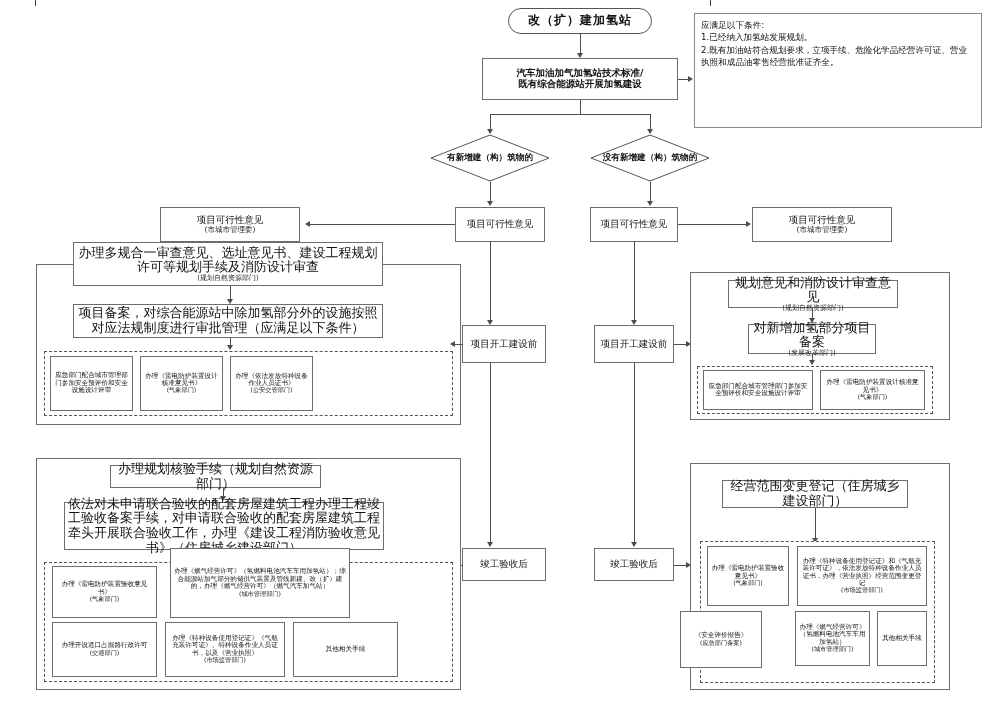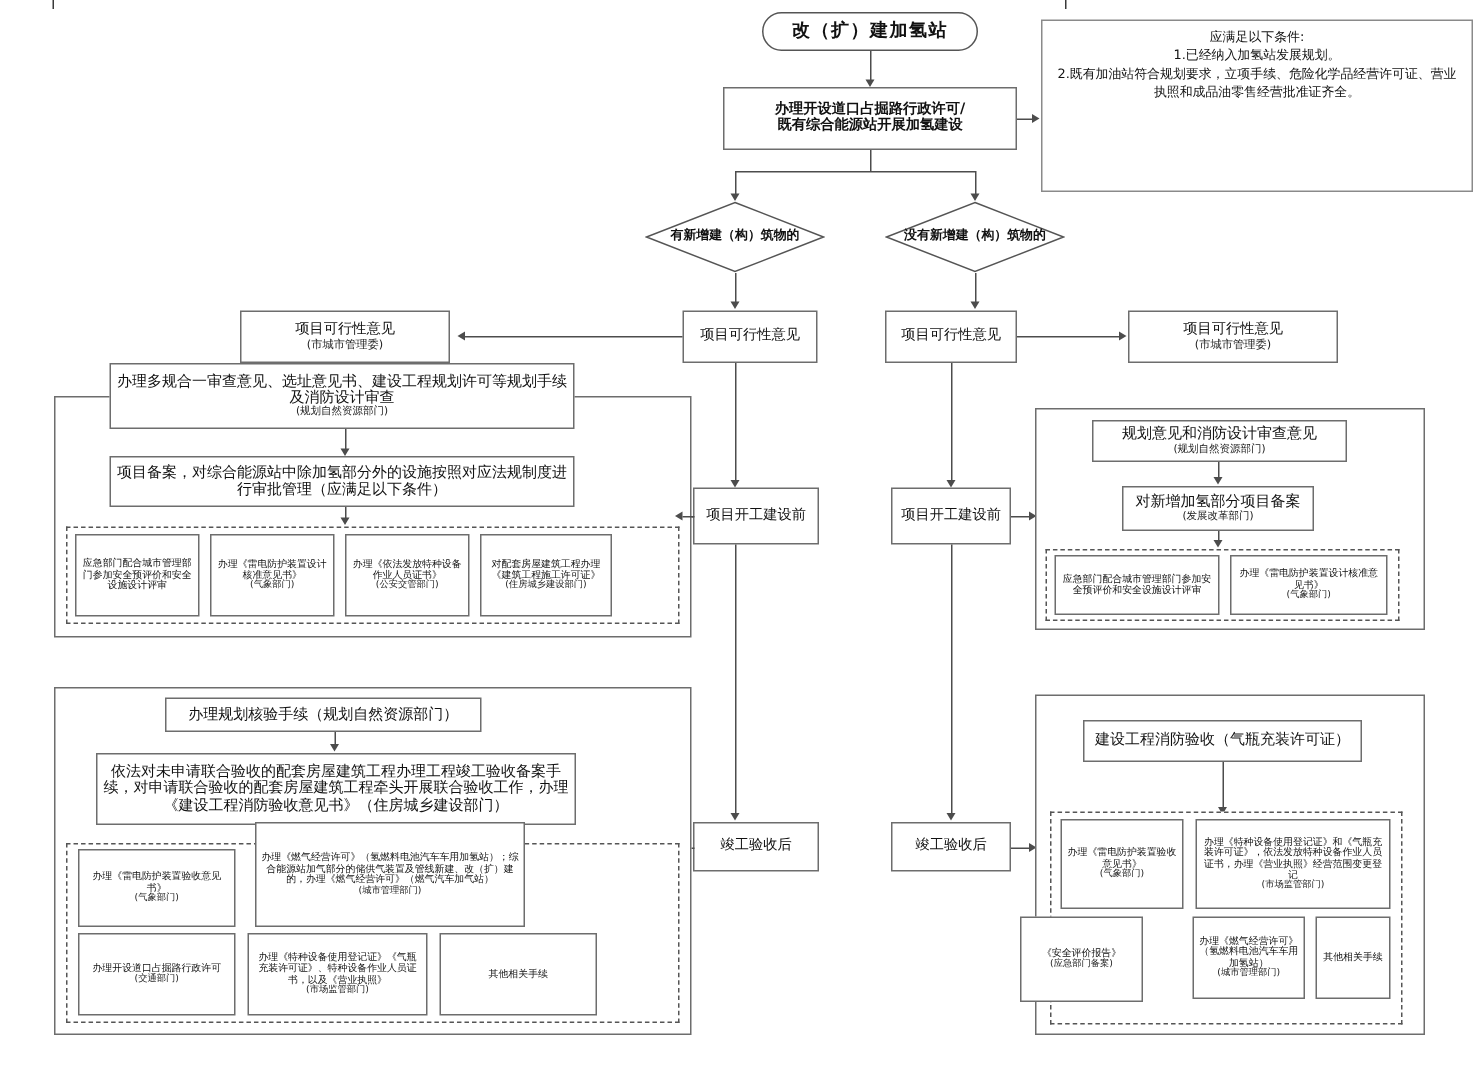--- a/index.html
+++ b/index.html
@@ -25,21 +25,21 @@
     flex-direction:column;
     align-items:center;
     justify-content:center;
     text-align:center;
     line-height:1.12;
     padding:2px 3px;
   }
   .node .t1{font-size:9.5px;font-weight:bold;}
   .node .t2{font-size:7.5px;color:#222;}
   .plain .t1{font-weight:normal;}
-  .small .t1{font-size:10px;font-weight:normal;}
+  .small .t1{font-size:13px;font-weight:normal;}
   .small .t2{font-size:7px;}
   .tiny .t1{font-size:6.6px;font-weight:normal;}
   .tiny .t2{font-size:6.2px;}
 
   
   .terminator{
     border-radius:22px;
     border:1px solid #555;
   }
   .terminator .t1{font-size:12px;font-weight:bold;letter-spacing:1px;}
@@ -79,21 +79,21 @@
 
   
   .note{
     position:absolute;
     box-sizing:border-box;
     border:1px solid #8a8a8a;
     background:#fff;
     padding:5px 6px;
     font-size:8.6px;
     line-height:1.45;
-    text-align:center;
+    text-align:left;
   }
   .note div{white-space:normal;}
 
   
   .ln{position:absolute;background:#4c4c4c;}
   .lnv{width:1px;}
   .lnh{height:1px;}
   .arrow{position:absolute;width:0;height:0;}
   .arr-down{border-left:3.5px solid transparent;border-right:3.5px solid transparent;border-top:5px solid #4c4c4c;}
   .arr-left{border-top:3.5px solid transparent;border-bottom:3.5px solid transparent;border-right:5px solid #4c4c4c;}
@@ -122,21 +122,21 @@
   <div class="ln lnv" style="left:580px;top:34px;height:20px;"></div>
   <div class="arrow arr-down" style="left:576.5px;top:53px;"></div>
 
   <div class="note" style="left:694px;top:13px;width:288px;height:115px;">
     <div>应满足以下条件:</div>
     <div>1.已经纳入加氢站发展规划。</div>
     <div>2.既有加油站符合规划要求，立项手续、危险化学品经营许可证、营业执照和成品油零售经营批准证齐全。</div>
   </div>
 
   <div class="node" style="left:482px;top:58px;width:196px;height:42px;">
-    <span class="t1">办理开设道口占掘路行政许可/</span>
+    <span class="t1">汽车加油加气加氢站技术标准/</span>
     <span class="t1">既有综合能源站开展加氢建设</span>
   </div>
 
   <div class="ln lnh" style="left:678px;top:79px;width:10px;"></div>
   <div class="arrow arr-right" style="left:688px;top:75.5px;"></div>
 
   <div class="ln lnv" style="left:580px;top:100px;height:14px;"></div>
   <div class="ln lnh" style="left:490px;top:114px;width:160px;"></div>
   <div class="ln lnv" style="left:490px;top:114px;height:16px;"></div>
   <div class="arrow arr-down" style="left:486.5px;top:129px;"></div>
@@ -207,24 +207,20 @@
     <span class="t1">应急部门配合城市管理部门参加安全预评价和安全设施设计评审</span>
   </div>
   <div class="node tiny" style="left:140px;top:356px;width:83px;height:55px;">
     <span class="t1">办理《雷电防护装置设计核准意见书》</span>
     <span class="t2">(气象部门)</span>
   </div>
   <div class="node tiny" style="left:230px;top:356px;width:83px;height:55px;">
     <span class="t1">办理《依法发放特种设备作业人员证书》</span>
     <span class="t2">(公安交管部门)</span>
   </div>
-  <div class="node tiny" style="left:320px;top:356px;width:88px;height:55px;">
-    <span class="t1">对配套房屋建筑工程办理《建筑工程施工许可证》</span>
-    <span class="t2">(住房城乡建设部门)</span>
-  </div>
 
   <div class="node plain" style="left:462px;top:325px;width:84px;height:38px;">
     <span class="t1">项目开工建设前</span>
   </div>
   <div class="ln lnv" style="left:490px;top:242px;height:80px;"></div>
   <div class="arrow arr-down" style="left:486.5px;top:320px;"></div>
   <div class="ln lnh" style="left:461px;top:344px;width:1px;"></div>
   <div class="ln lnh" style="left:455px;top:344px;width:8px;"></div>
   <div class="arrow arr-left" style="left:450px;top:340.5px;"></div>
 
@@ -310,21 +306,21 @@
     <span class="t1">应急部门配合城市管理部门参加安全预评价和安全设施设计评审</span>
   </div>
   <div class="node tiny" style="left:820px;top:370px;width:105px;height:40px;">
     <span class="t1">办理《雷电防护装置设计核准意见书》</span>
     <span class="t2">(气象部门)</span>
   </div>
 
   <div class="group" style="left:690px;top:463px;width:260px;height:227px;"></div>
 
   <div class="node small" style="left:722px;top:480px;width:186px;height:28px;">
-    <span class="t1">建设工程消防验收（气瓶充装许可证）</span>
+    <span class="t1">经营范围变更登记（住房城乡建设部门）</span>
   </div>
   <div class="ln lnv" style="left:815px;top:508px;height:32px;"></div>
   <div class="arrow arr-down" style="left:811.5px;top:538px;"></div>
 
   <div class="dashed" style="left:700px;top:541px;width:235px;height:142px;"></div>
 
   <div class="node tiny" style="left:707px;top:546px;width:82px;height:60px;">
     <span class="t1">办理《雷电防护装置验收意见书》</span>
     <span class="t2">(气象部门)</span>
   </div>

